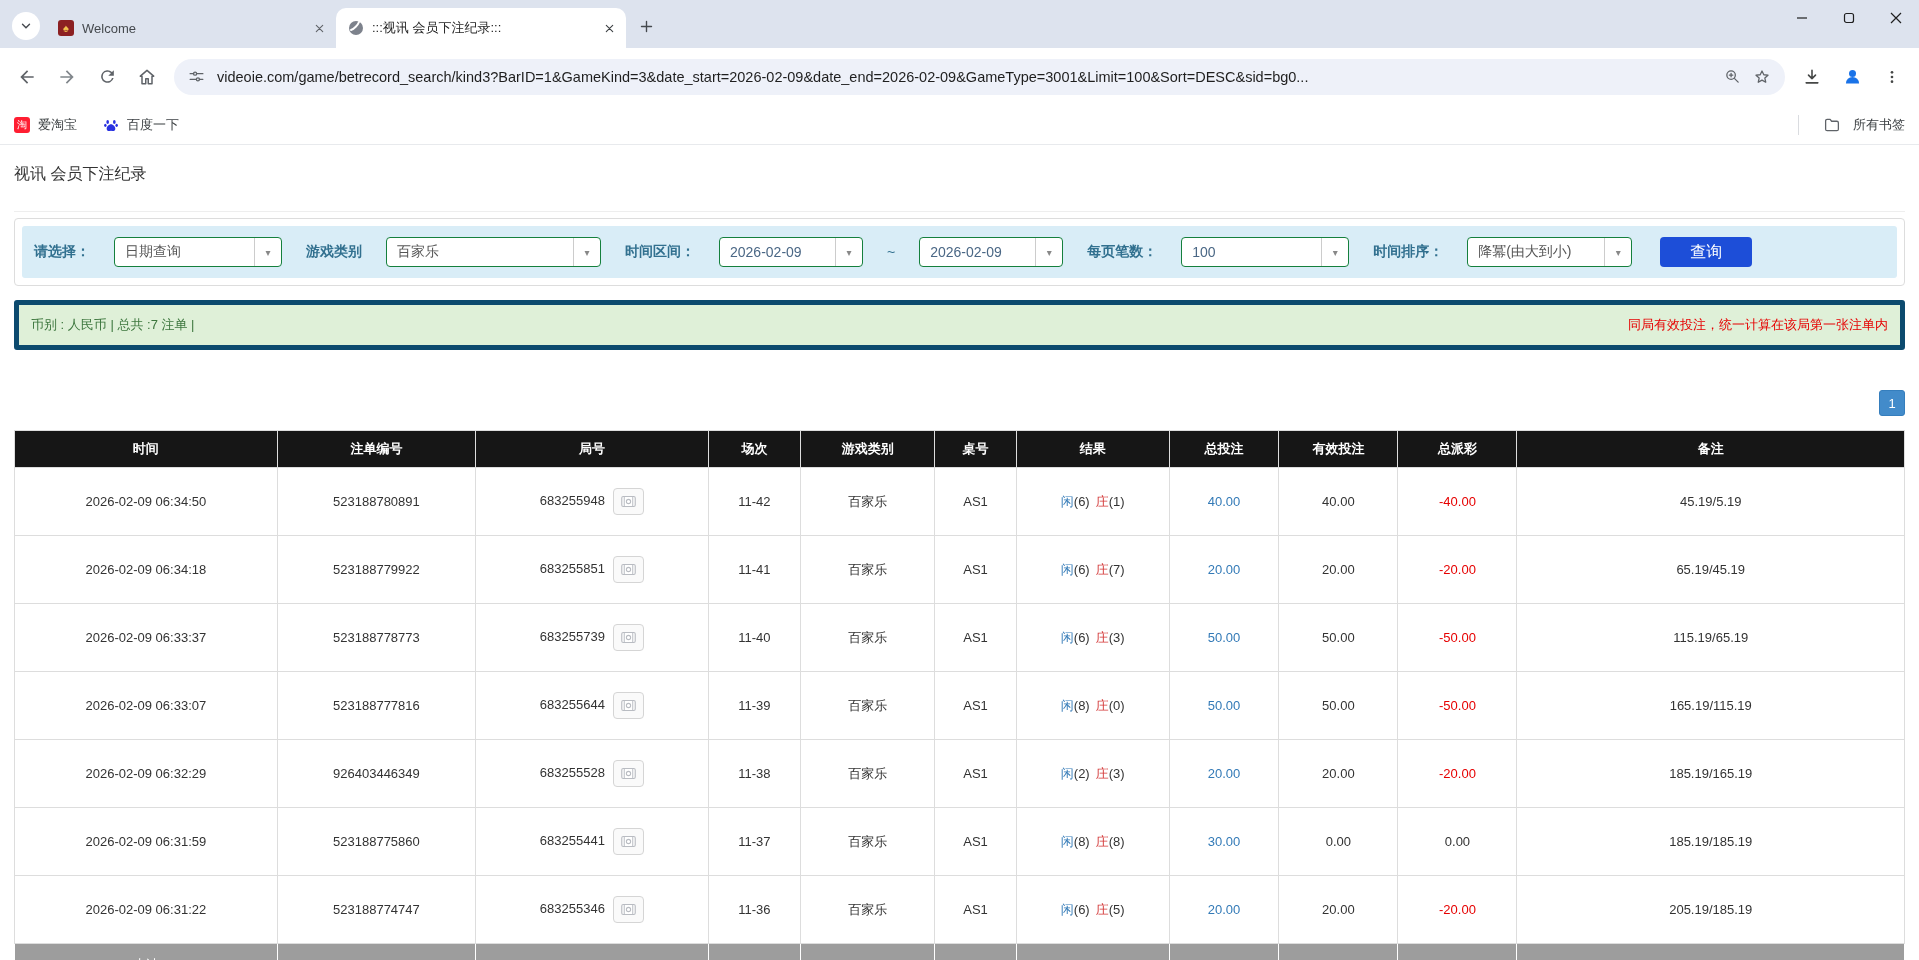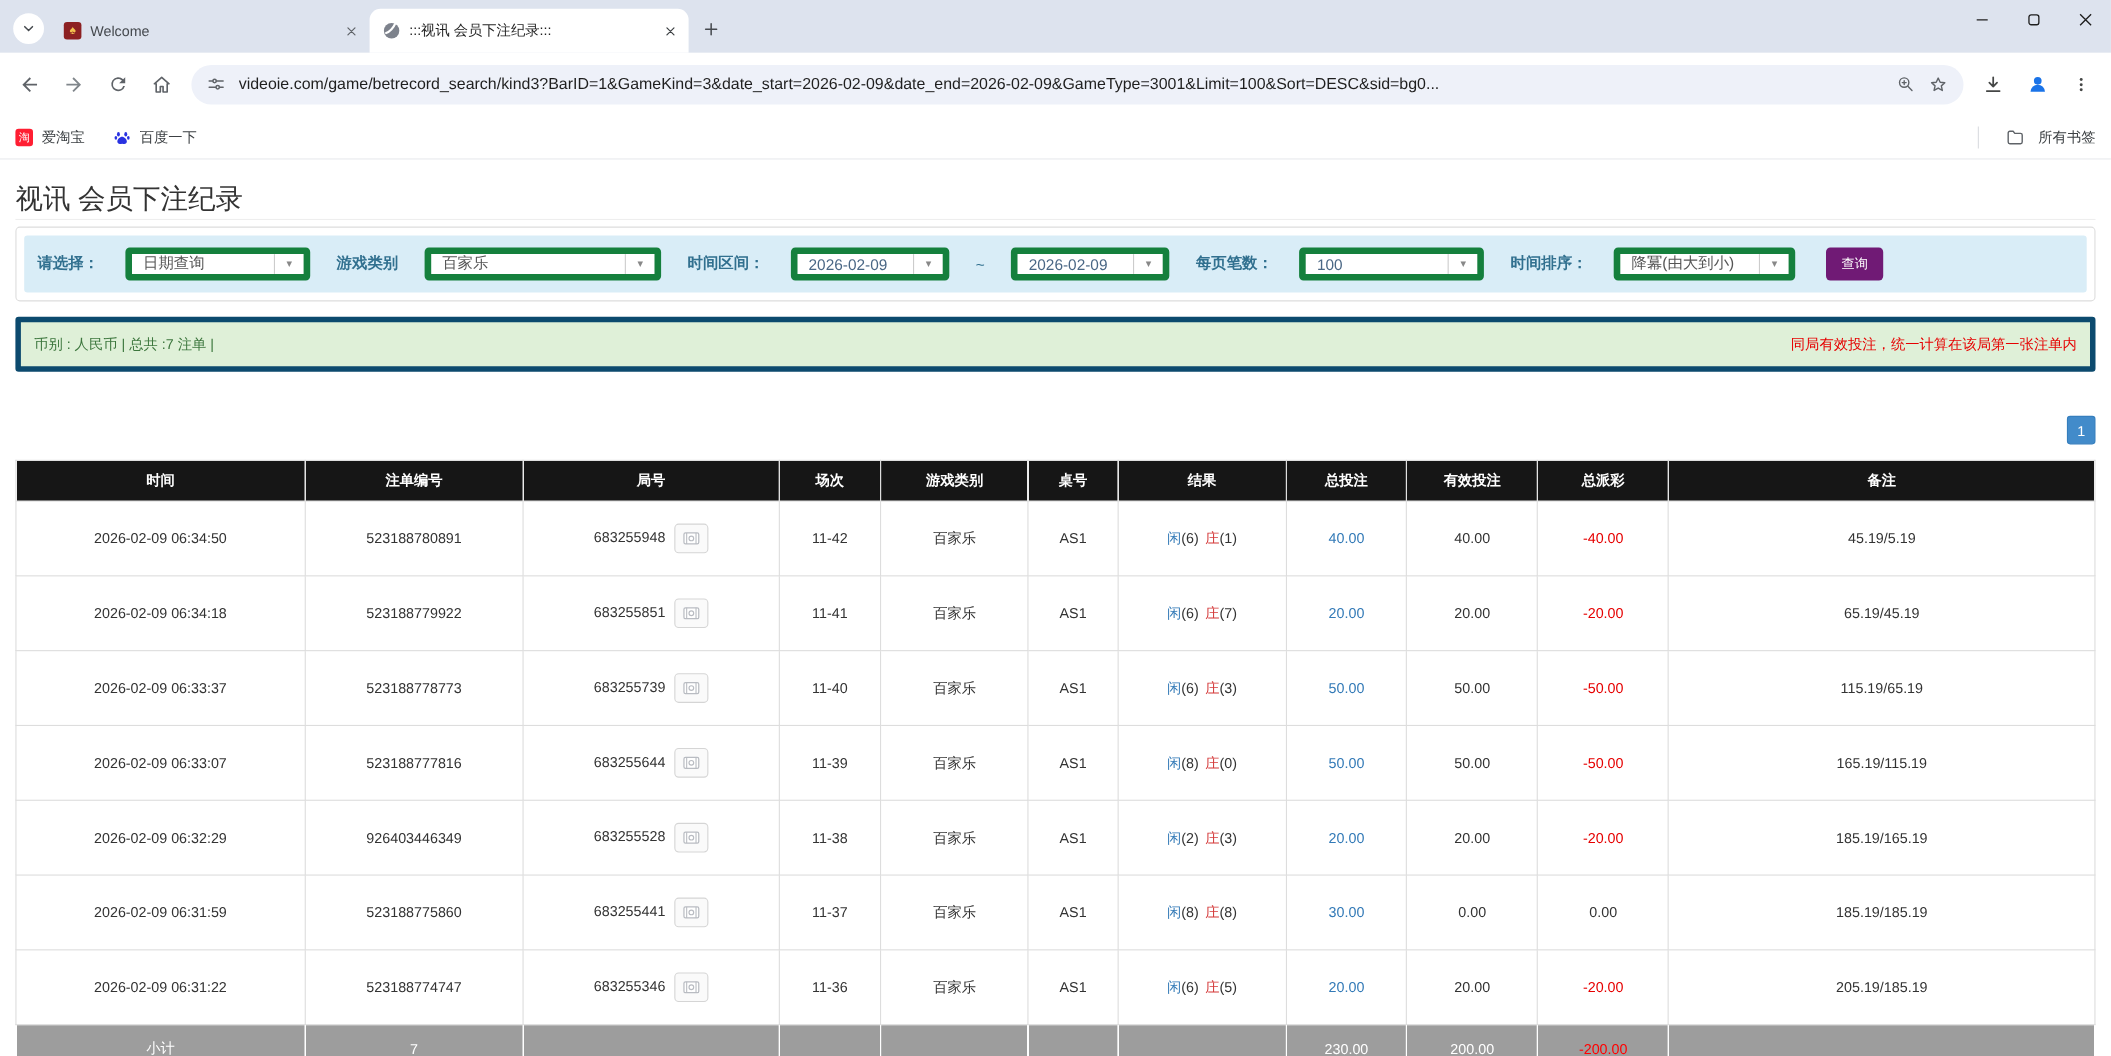--- a/index.html
+++ b/index.html
@@ -26,36 +26,36 @@
   .url-text{flex:1;font-size:14.5px;color:#1f1f1f;white-space:nowrap;overflow:hidden}
   .bookmarks{height:40px;background:#fff;display:flex;align-items:center;padding:0 14px;gap:26px;
     font-size:13px;color:#3c4043;border-bottom:1px solid #e8eaed}
   .bm{display:flex;align-items:center;gap:8px;cursor:pointer}
   .bm-right{margin-left:auto;display:flex;align-items:center;gap:12px;cursor:pointer}
   .vdiv{width:1px;height:20px;background:#dadce0;margin-right:12px}
   .bm-ic-taobao{width:16px;height:16px;background:#ff1e32;border-radius:3px;color:#fff;font-size:10px;
     display:flex;align-items:center;justify-content:center}
   
   .content{padding:0 14px;background:#fff}
-  .page-title{font-size:25px;font-weight:400;color:#333;margin:19px 0 2px}
+  .page-title{font-size:16px;font-weight:400;color:#333;margin:19px 0 26px}
   .title-hr{border:none;border-top:1px solid #eee;margin:0}
   .filter-panel{margin-top:6px;border:1px solid #ddd;border-radius:4px;padding:7px;background:#fff}
   .filter-bar{background:#d9edf7;border-radius:3px;padding:11px 12px;display:flex;align-items:center;
     gap:24px;font-size:14px}
   .flabel{color:#31708f;font-weight:bold;flex:none}
   .tilde{color:#31708f;flex:none}
-  .sel{background:#fff;border:6px solid #15803d;border-radius:4px;height:30px;display:flex;align-items:center;
+  .sel{background:#fff;border:1px solid #15803d;border-radius:4px;height:30px;display:flex;align-items:center;
     color:#555;cursor:pointer;flex:none}
   .sel .txt{padding:0 10px;flex:1;white-space:nowrap;overflow:hidden}
   .sel .arr{width:27px;height:100%;border-left:1px solid #ccc;display:flex;align-items:center;justify-content:center}
   .sel .arr::after{content:"▾";color:#888;font-size:10px}
   .sel.is-input .txt{color:#4a6785}
   .w-select{width:168px}.w-game{width:215px}.w-date{width:144px}.w-pp{width:168px}.w-sort{width:165px}
-  .btn-search{background:#701a75;color:#fff;border:none;border-radius:4px;height:30px;padding:0 14px;
-    font-size:12px;cursor:pointer;margin-left:4px;flex:none}
+  .btn-search{background:#1d4ed8;color:#fff;border:none;border-radius:4px;height:30px;padding:0 30px;
+    font-size:16px;cursor:pointer;margin-left:4px;flex:none}
   .summary{margin-top:14px;background:#dff0d8;border:5px solid #0c4a6e;border-radius:3px;
     padding:11px 12px;display:flex;justify-content:space-between;align-items:center;font-size:13px}
   .summary .s-left{color:#3c763d}
   .summary .s-right{color:#e60000}
   .pager{display:flex;justify-content:flex-end}
   .pager-top{margin:40px 0 14px}
   .page-btn{min-width:26px;height:26px;padding:0 6px;background:#428bca;border:1px solid #357ebd;border-radius:3px;
     color:#fff;font-size:13px;display:flex;align-items:center;justify-content:center;cursor:pointer}
   
   table{width:100%;border-collapse:collapse;table-layout:fixed;font-size:13px}

